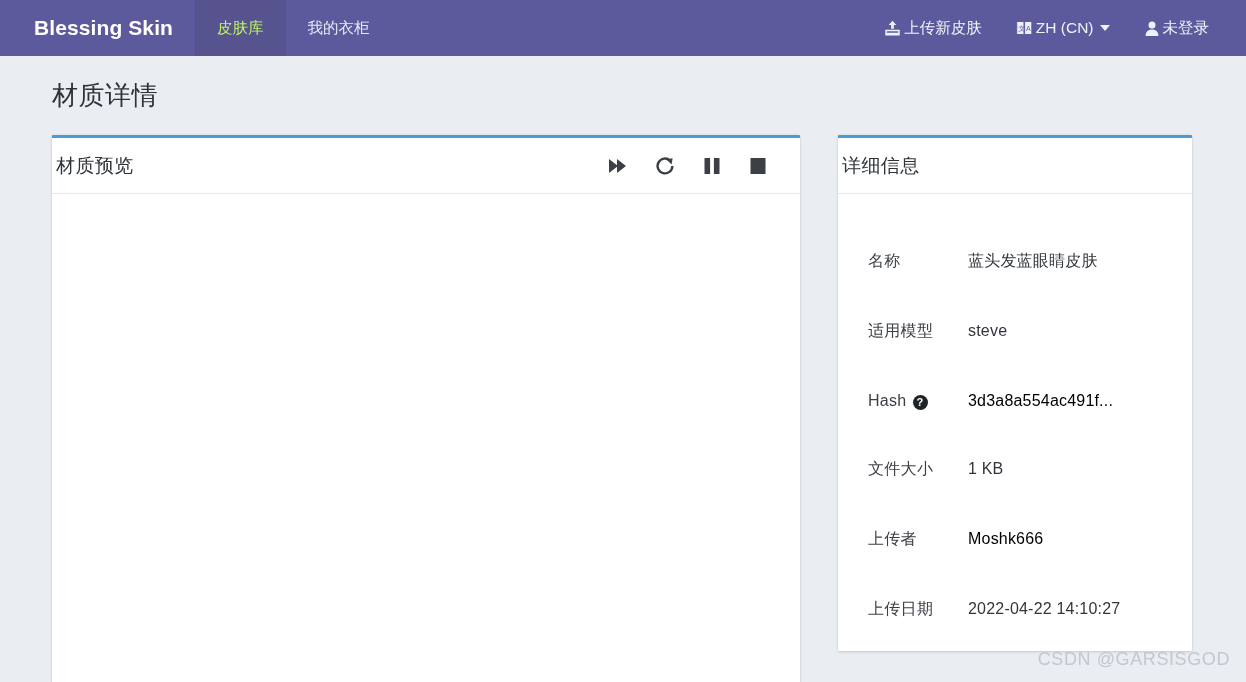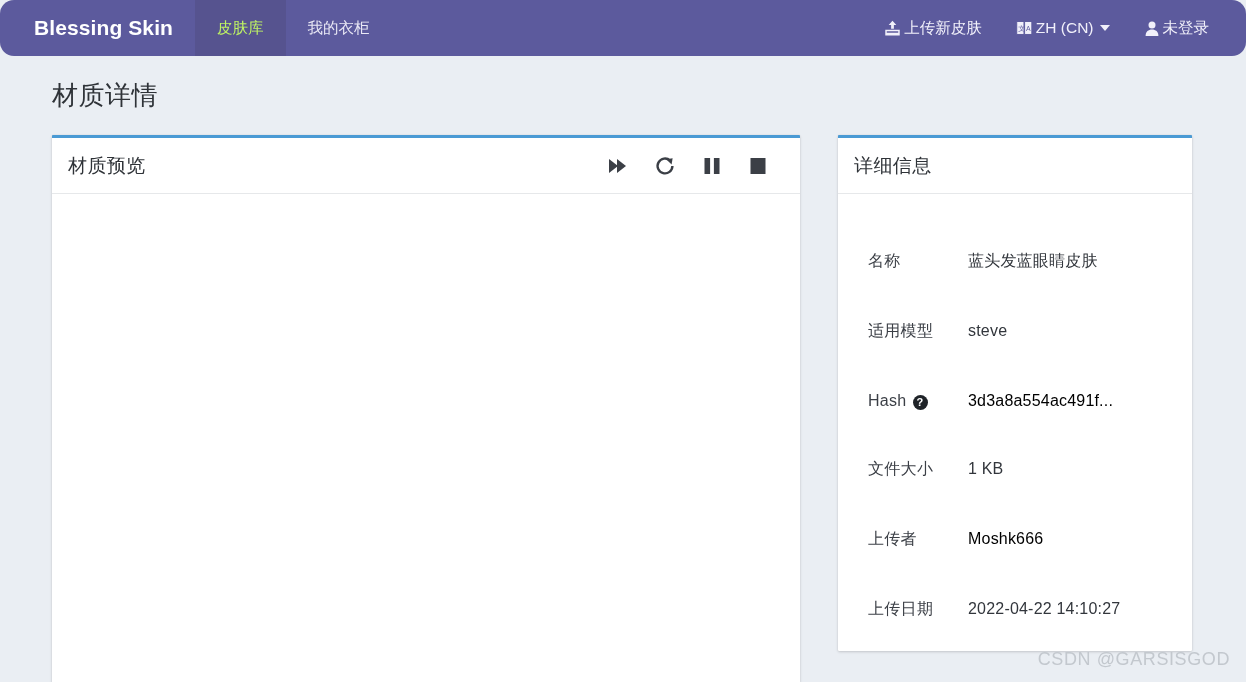--- a/index.html
+++ b/index.html
@@ -18,21 +18,20 @@
   }
 
   
   .navbar {
     height: 56px;
     background: #5c5a9d;
     display: flex;
     align-items: stretch;
     position: relative;
     z-index: 30;
-    border-radius: 14px;
   }
   .brand {
     display: flex;
     align-items: center;
     padding: 0 22px 0 34px;
     color: #ffffff;
     font-size: 21px;
     font-weight: bold;
     letter-spacing: .1px;
     white-space: nowrap;
@@ -106,21 +105,21 @@
   .card {
     background: #ffffff;
     border-top: 3px solid #4a9ad4;
     box-shadow: 0 0 1px rgba(0,0,0,.13), 0 1px 3px rgba(0,0,0,.16);
     border-radius: 1px;
   }
   .card-header {
     display: flex;
     align-items: center;
     min-height: 56px;
-    padding: 10px 18px 10px 16px;
+    padding: 10px 18px 10px 4px;
     border-bottom: 1px solid #e6e8ea;
   }
   .card-title {
     font-size: 19px;
     color: #2f3338;
     font-weight: normal;
     letter-spacing: .4px;
   }
   .card-tools {
     margin-left: auto;

